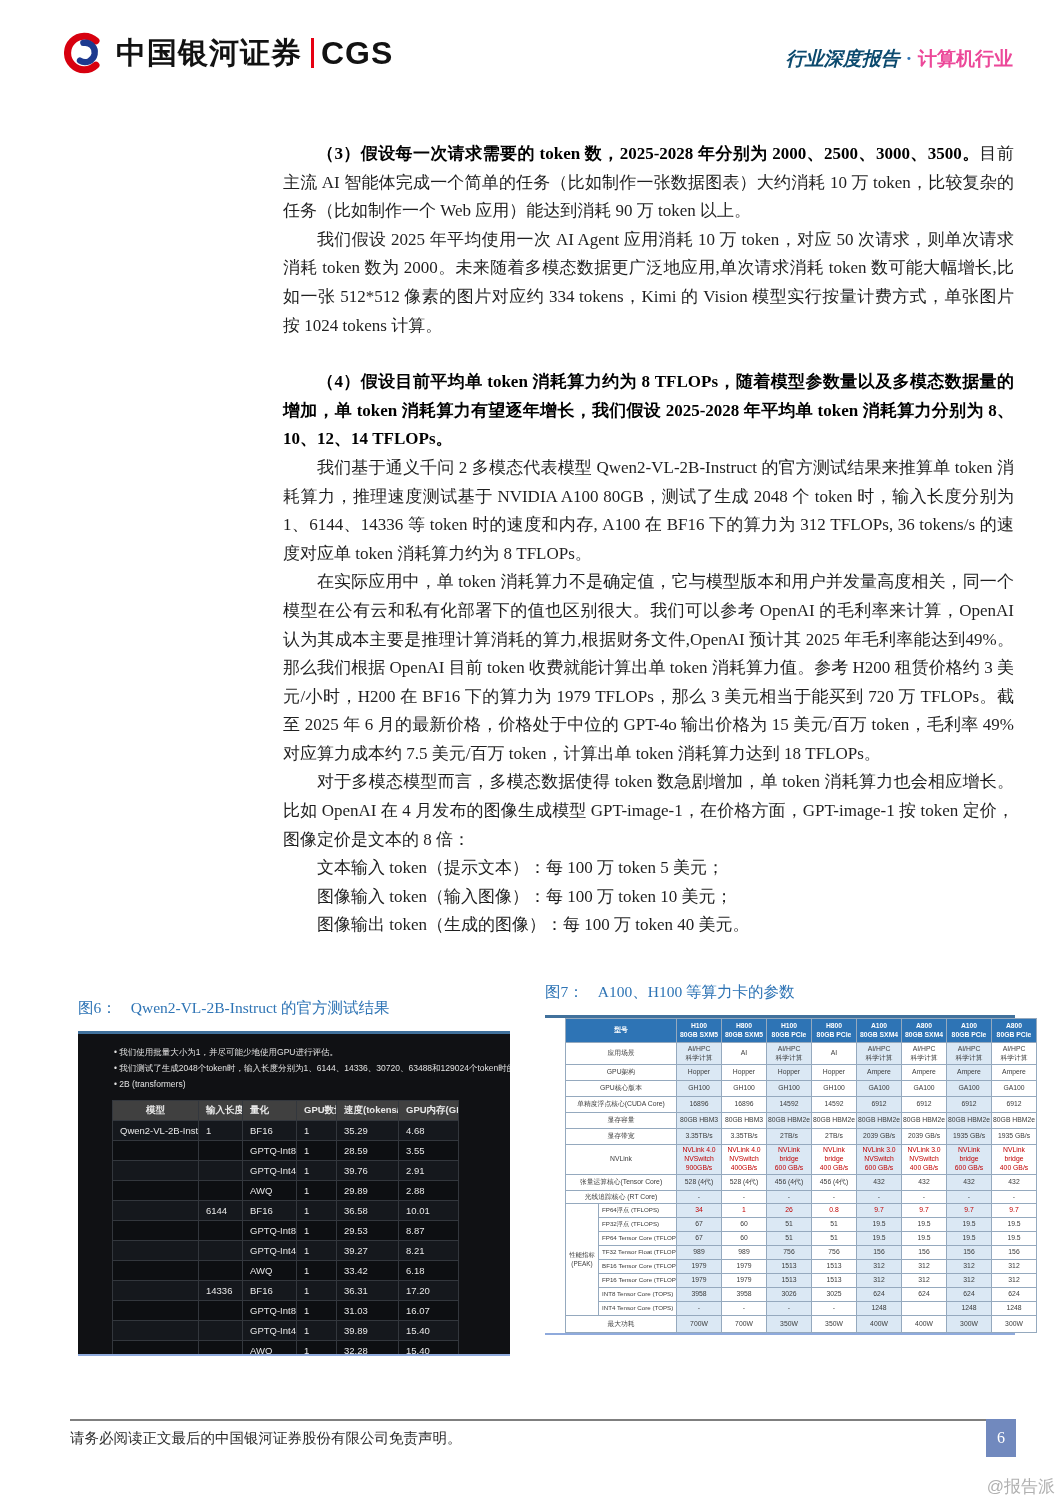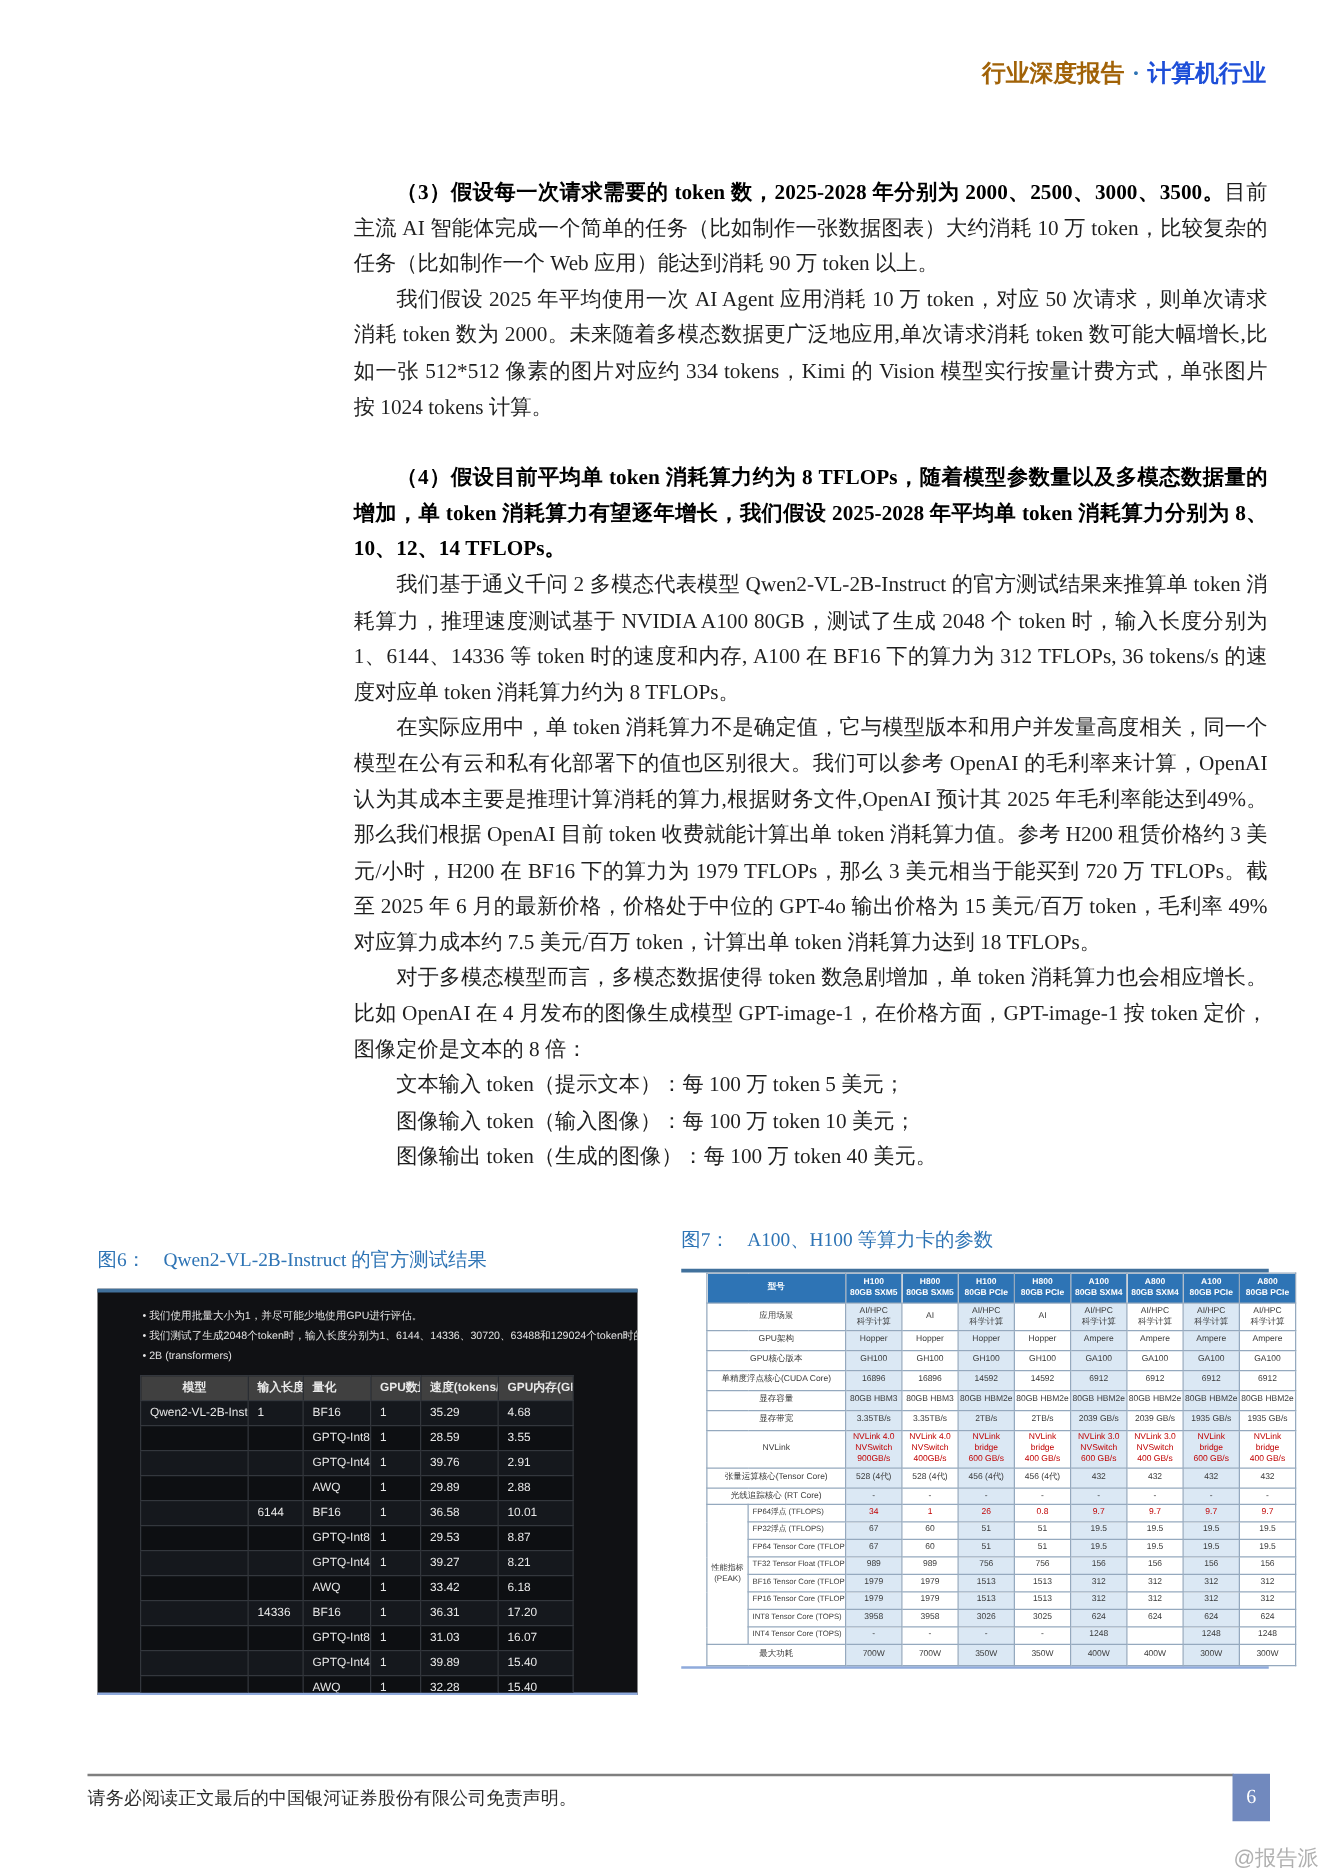--- a/index.html
+++ b/index.html
@@ -10,23 +10,23 @@
   
   .hdr { position:absolute; left:0; top:0; width:1061px; height:90px; }
   .brand { position:absolute; left:64px; top:32px; display:flex; align-items:center; }
   .brand svg { display:block; }
   .brand-cn { font-family:"Liberation Sans","DejaVu Sans",sans-serif; font-weight:bold;
               font-size:30px; color:#121212; margin-left:10px; letter-spacing:1px; }
   .brand-div { width:3px; height:30px; background:#e60012; margin:0 7px 0 9px; }
   .brand-en { font-family:"Liberation Sans","DejaVu Sans",sans-serif; font-weight:bold;
               font-size:32px; color:#121212; letter-spacing:1px; }
   .doc-meta { position:absolute; right:48px; top:46px; font-size:19px; font-weight:bold; }
-  .doc-type { color:#a16207; }
+  .doc-type { color:#0c4a6e;font-style:italic; }
   .doc-sep  { color:#2e74b5; margin:0 6px; }
-  .doc-ind  { color:#1d4ed8; }
+  .doc-ind  { color:#ec4899; }
 
   
   .body-text { position:absolute; left:283px; top:140px; width:731px;
                font-size:17px; line-height:28.6px; text-align:justify; color:#1f1f1f; }
   .body-text p { text-indent:2em; }
   .body-text p.gap { margin-top:28px; }
   .body-text b { color:#000; }
   .body-text p.list-line { text-align:left; }
 
   
@@ -86,20 +86,29 @@
               font-family:"Liberation Serif",serif; }
   .watermark { position:absolute; right:6px; top:1475px; font-size:17px; color:#b0b0b0;
                font-family:"Liberation Sans","DejaVu Sans",sans-serif; }
 </style>
 </head>
 <body>
 
 <div class="page">
 
   <div class="hdr">
+    <div class="brand">
+      <svg width="42" height="42" viewBox="0 0 100 100">
+        <path d="M76,21 A40,40 0 1,0 76,79" stroke="#d7000f" stroke-width="17" fill="none" stroke-linecap="round"></path>
+        <path d="M38,68 A23,23 0 1,0 46,26" stroke="#1d3a8f" stroke-width="15" fill="none" stroke-linecap="round"></path>
+      </svg>
+      <span class="brand-cn">中国银河证券</span>
+      <span class="brand-div"></span>
+      <span class="brand-en">CGS</span>
+    </div>
     <div class="doc-meta">
       <span class="doc-type">行业深度报告</span><span class="doc-sep">·</span><span class="doc-ind">计算机行业</span>
     </div>
   </div>
 
   <div class="body-text">
       <p><b>（3）假设每一次请求需要的 token 数，2025-2028 年分别为 2000、2500、3000、3500。</b>目前主流 AI 智能体完成一个简单的任务（比如制作一张数据图表）大约消耗 10 万 token，比较复杂的任务（比如制作一个 Web 应用）能达到消耗 90 万 token 以上。</p>
       <p>我们假设 2025 年平均使用一次 AI Agent 应用消耗 10 万 token，对应 50 次请求，则单次请求消耗 token 数为 2000。未来随着多模态数据更广泛地应用,单次请求消耗 token 数可能大幅增长,比如一张 512*512 像素的图片对应约 334 tokens，Kimi 的 Vision 模型实行按量计费方式，单张图片按 1024 tokens 计算。</p>
       <p class="gap"><b>（4）假设目前平均单 token 消耗算力约为 8 TFLOPs，随着模型参数量以及多模态数据量的增加，单 token 消耗算力有望逐年增长，我们假设 2025-2028 年平均单 token 消耗算力分别为 8、10、12、14 TFLOPs。</b></p>
       <p>我们基于通义千问 2 多模态代表模型 Qwen2-VL-2B-Instruct 的官方测试结果来推算单 token 消耗算力，推理速度测试基于 NVIDIA A100 80GB，测试了生成 2048 个 token 时，输入长度分别为 1、6144、14336 等 token 时的速度和内存, A100 在 BF16 下的算力为 312 TFLOPs, 36 tokens/s 的速度对应单 token 消耗算力约为 8 TFLOPs。</p>

